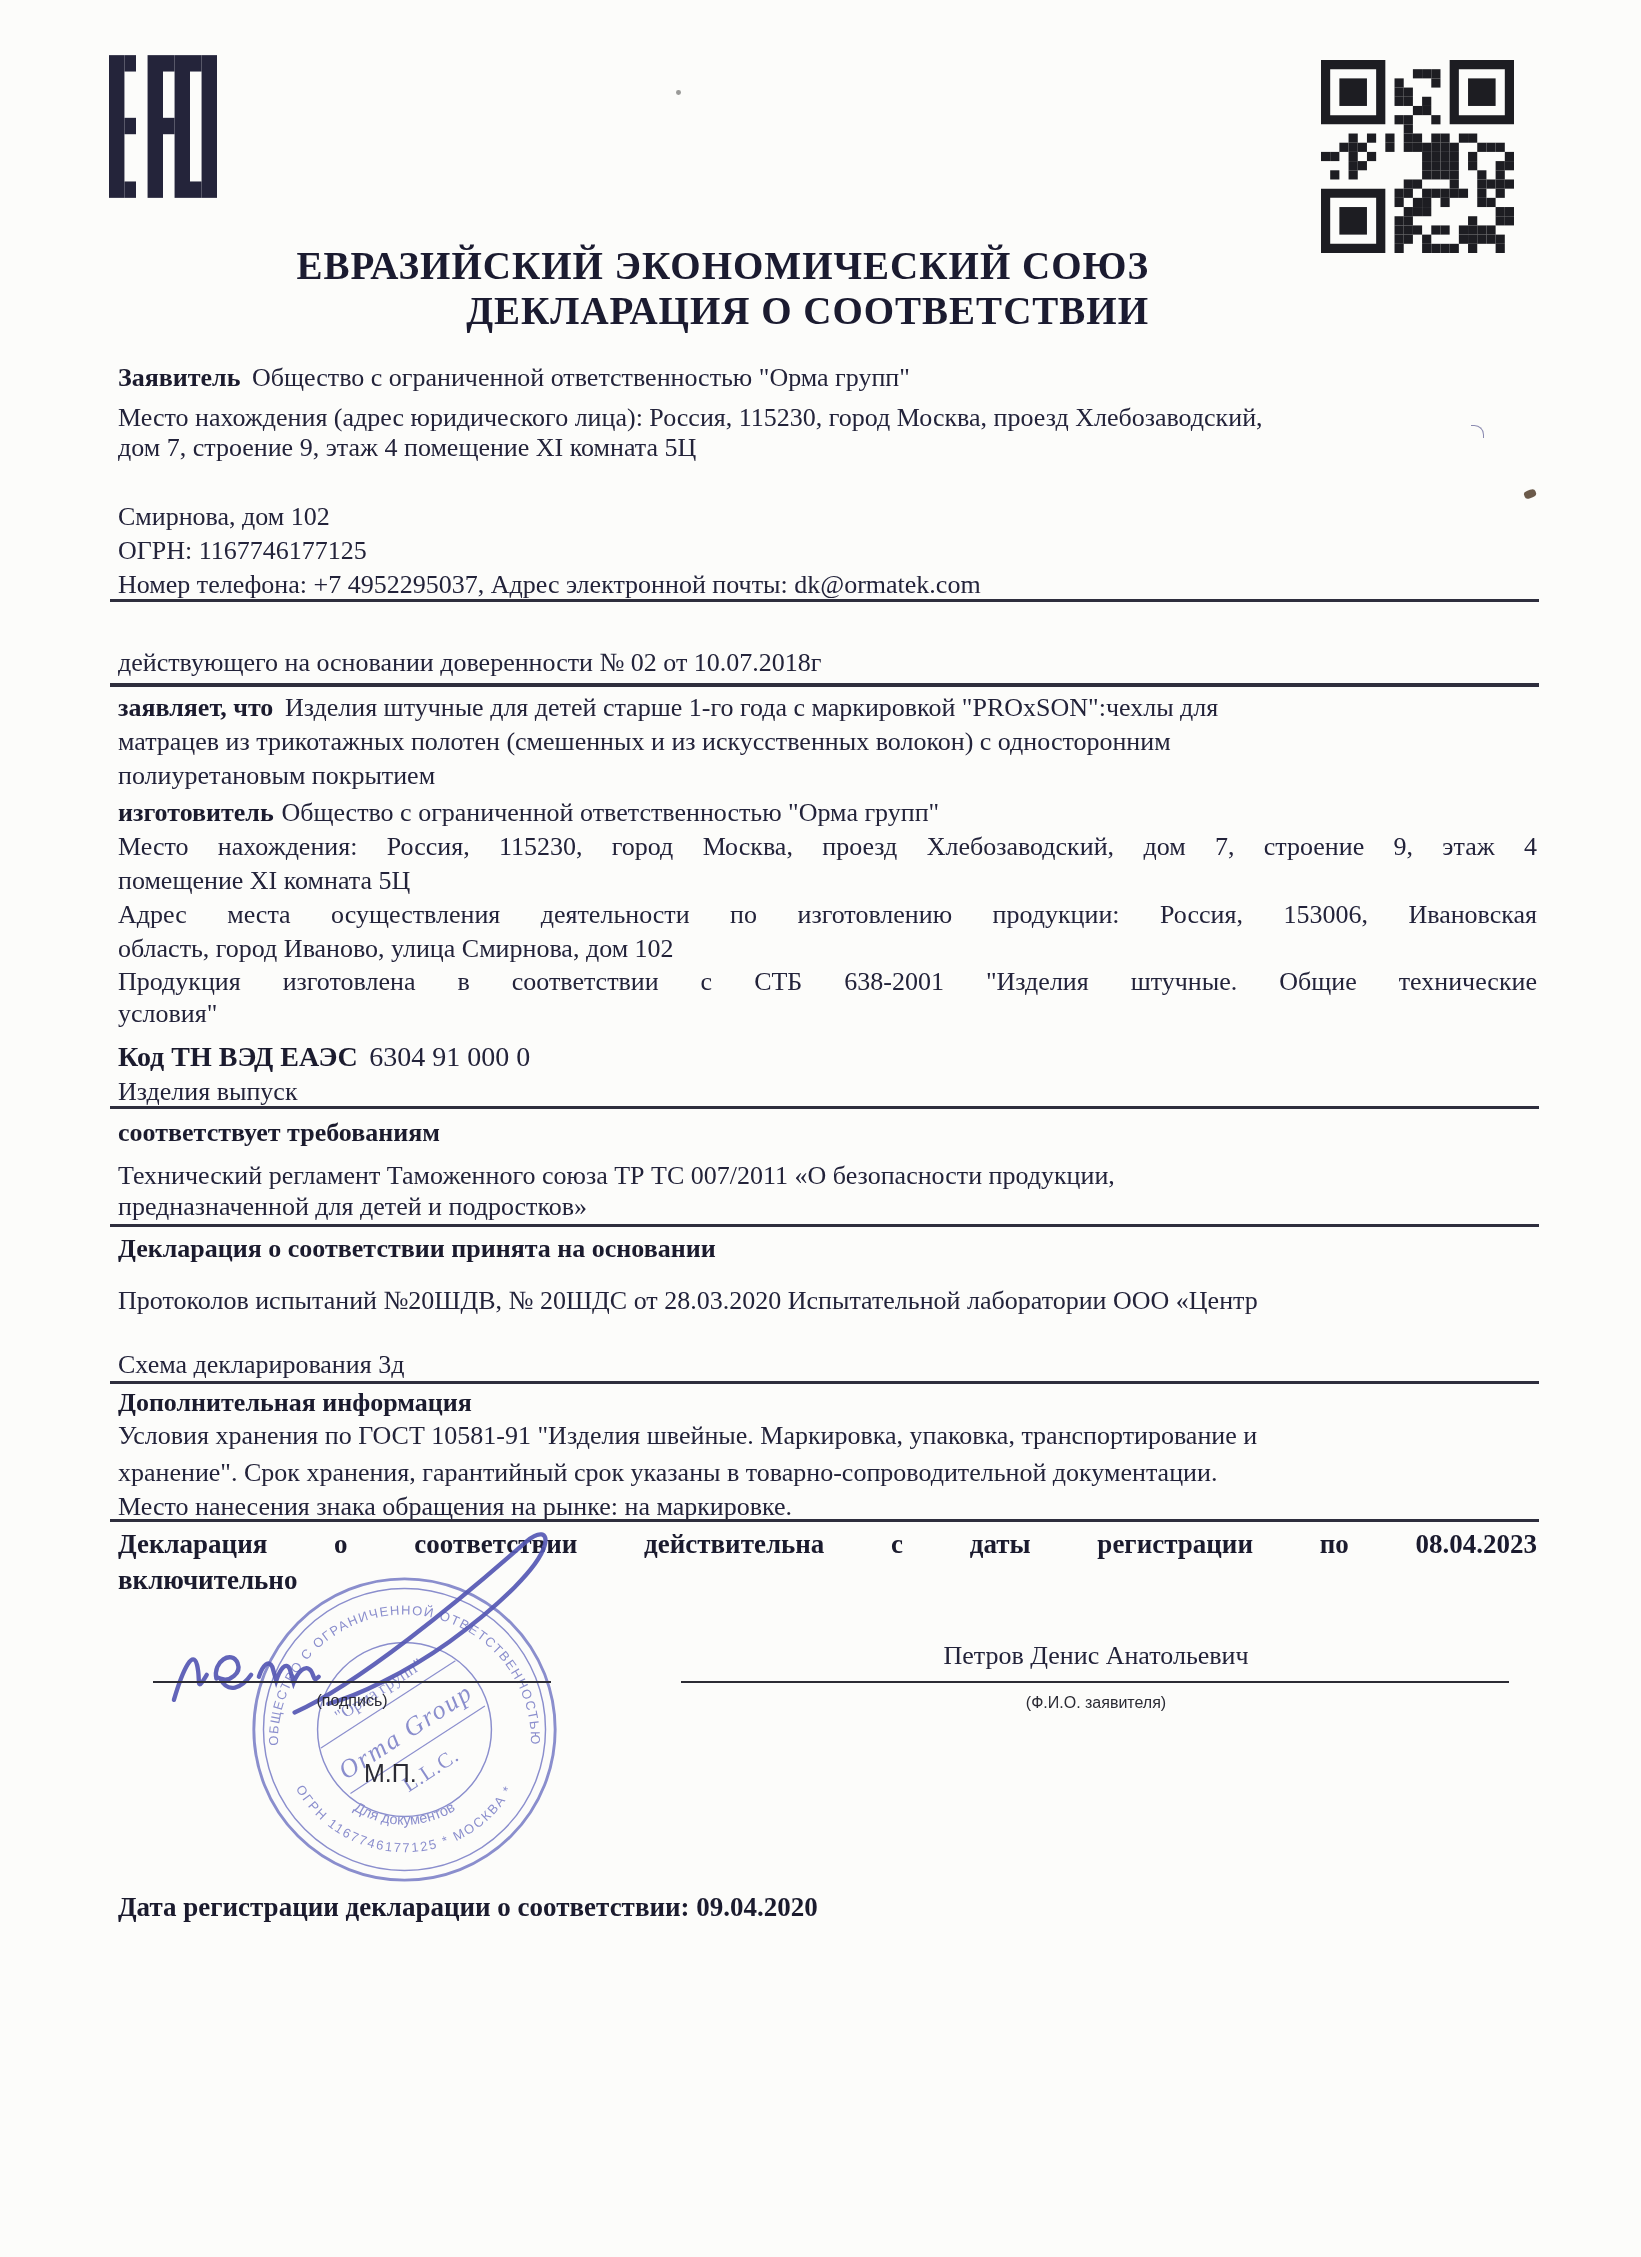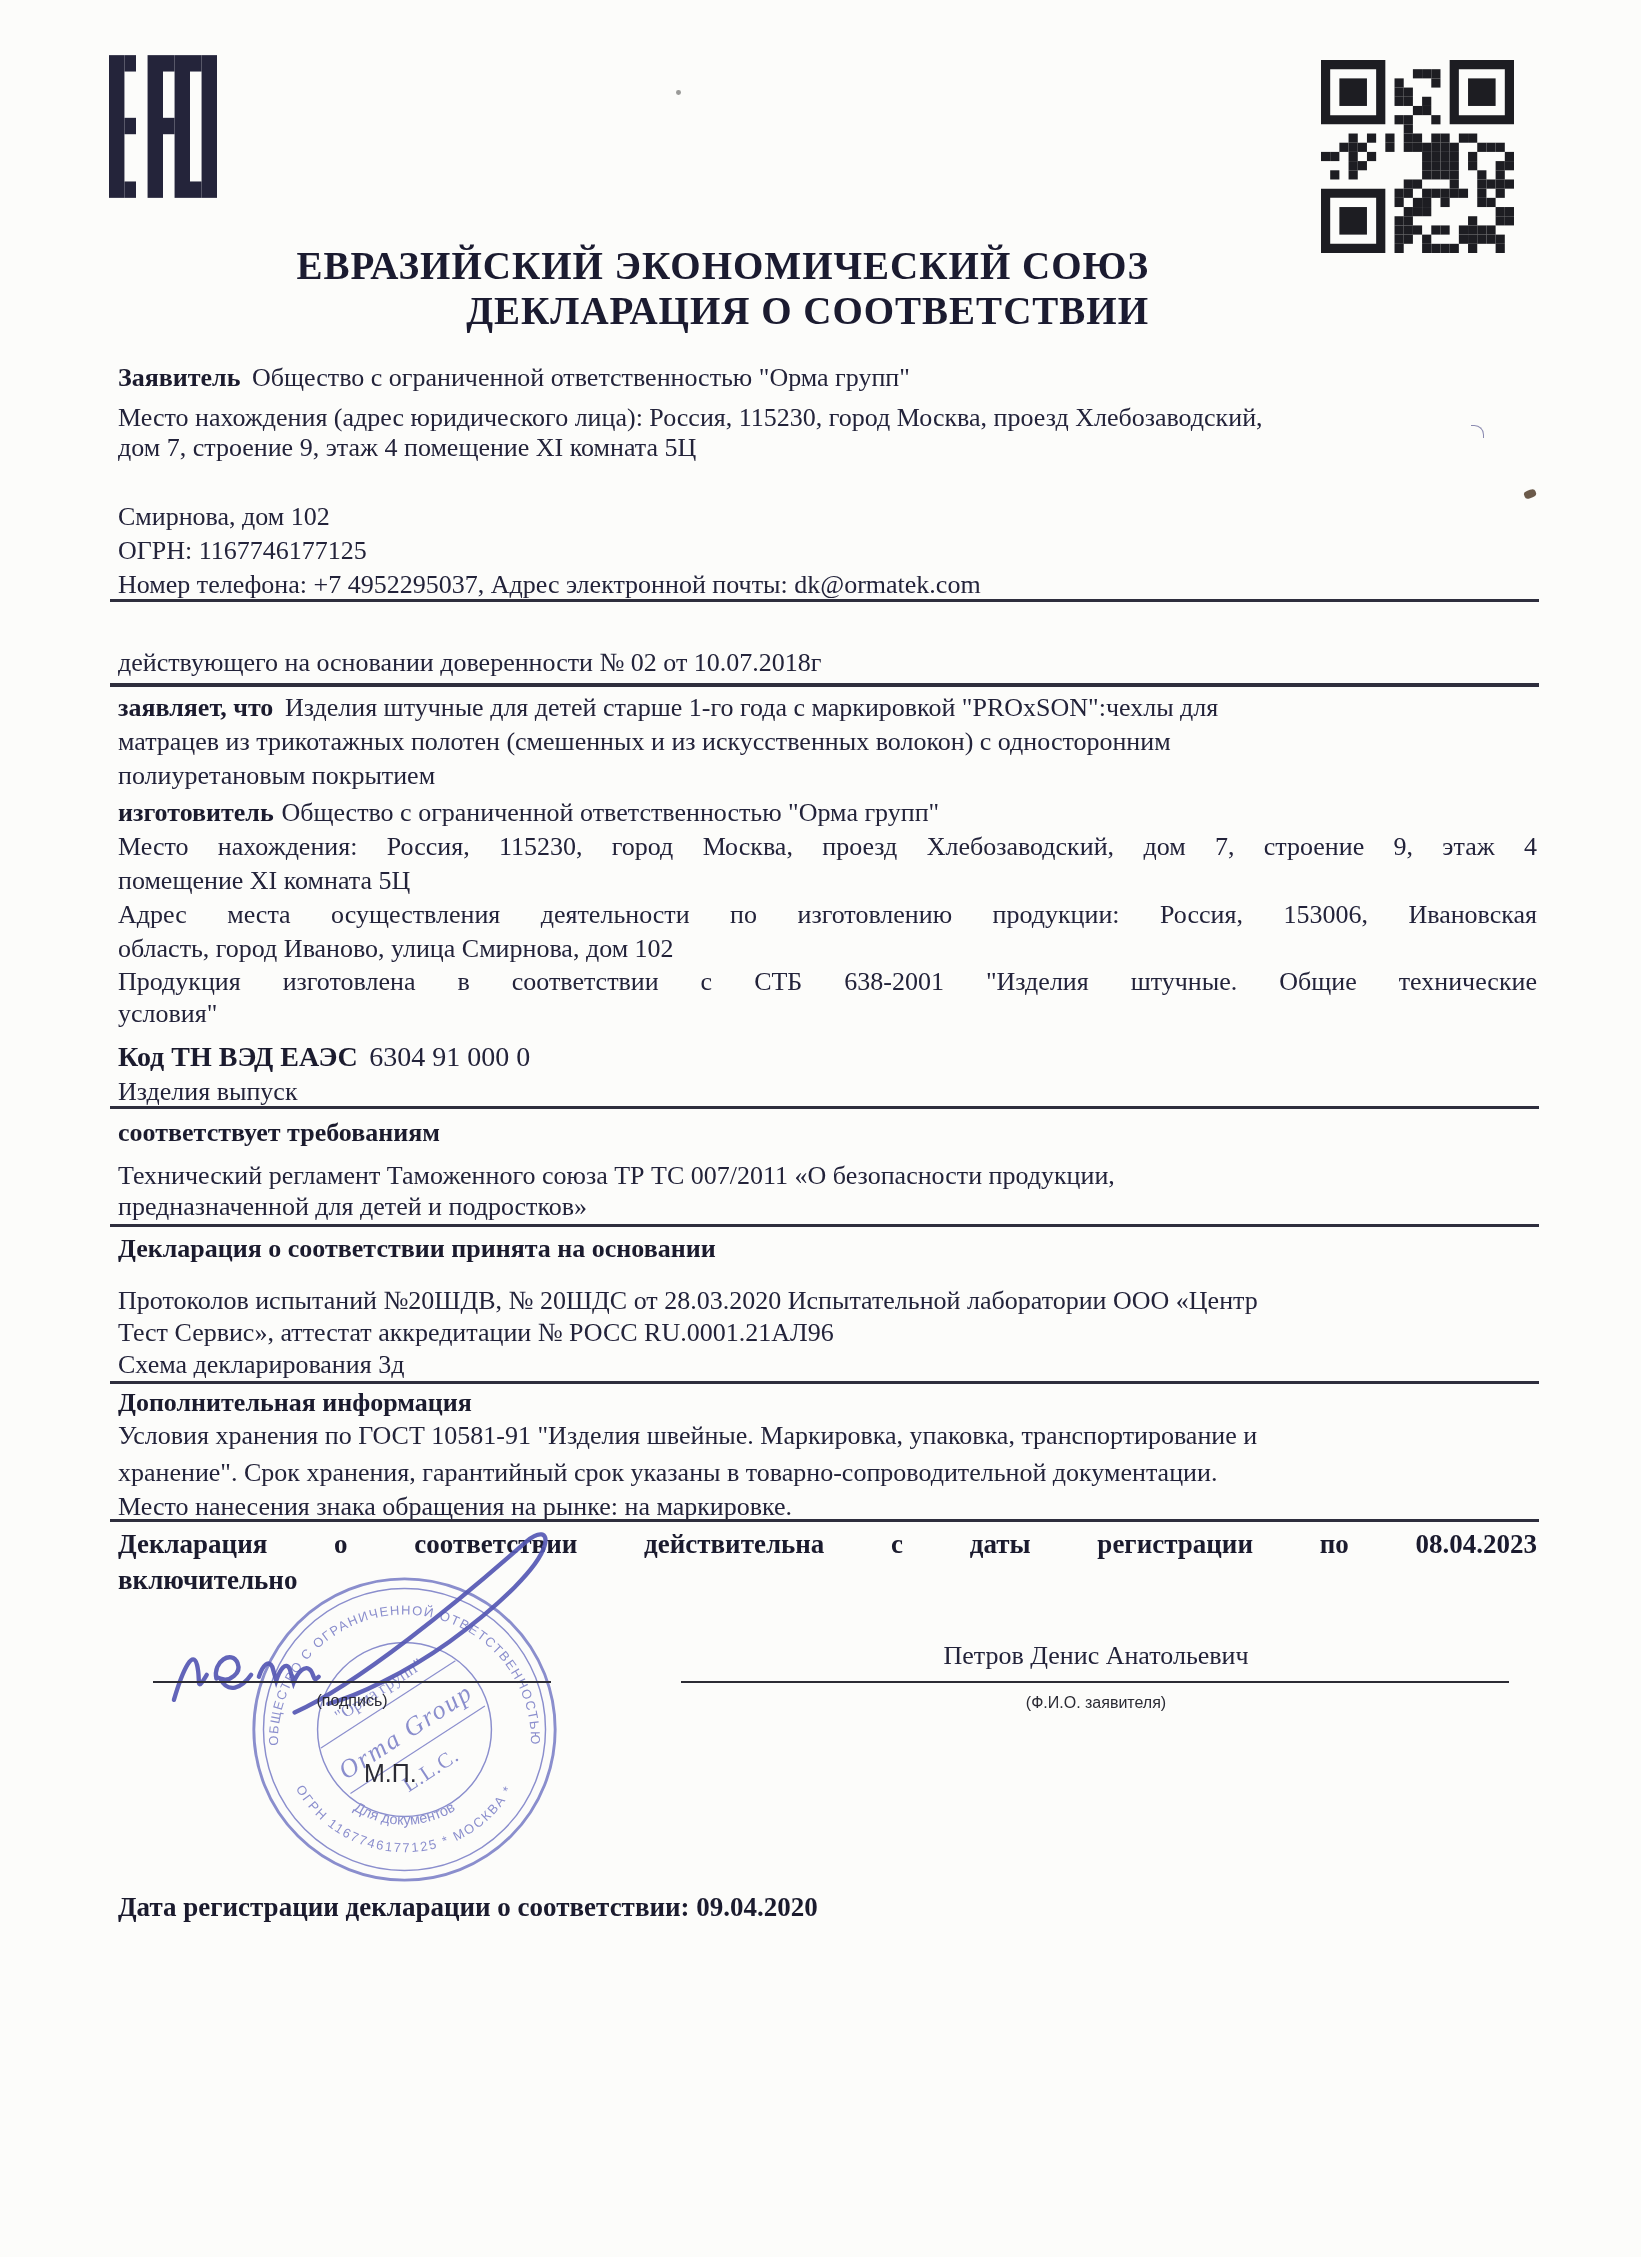--- a/index.html
+++ b/index.html
@@ -219,21 +219,20 @@
   <div class="line" style="top:1077px;">Изделия выпуск</div>
   <div class="divider" style="top:1106px;"></div>
 
   <div class="line hdr" style="top:1118px;">соответствует требованиям</div>
   <div class="line" style="top:1161px;">Технический регламент Таможенного союза ТР ТС 007/2011 «О безопасности продукции,</div>
   <div class="line" style="top:1192px;">предназначенной для детей и подростков»</div>
   <div class="divider" style="top:1224px;"></div>
 
   <div class="line hdr" style="top:1234px;">Декларация о соответствии принята на основании</div>
   <div class="line" style="top:1286px;">Протоколов испытаний №20ШДВ, № 20ШДС от 28.03.2020 Испытательной лаборатории ООО «Центр</div>
-  <div class="line" style="top:1318px;">Тест Сервис», аттестат аккредитации № РОСС RU.0001.21АЛ96</div>
   <div class="line" style="top:1350px;">Схема декларирования 3д</div>
   <div class="divider" style="top:1381px;"></div>
 
   <div class="line hdr" style="top:1388px;">Дополнительная информация</div>
   <div class="line" style="top:1421px;">Условия хранения по ГОСТ 10581-91 "Изделия швейные. Маркировка, упаковка, транспортирование и</div>
   <div class="line" style="top:1458px;">хранение". Срок хранения, гарантийный срок указаны в товарно-сопроводительной документации.</div>
   <div class="line" style="top:1492px;">Место нанесения знака обращения на рынке: на маркировке.</div>
   <div class="divider" style="top:1519px;"></div>
 
   <div class="line hdr just" style="top:1529px;font-size:27px;">Декларация о соответствии действительна с даты регистрации по 08.04.2023</div>

